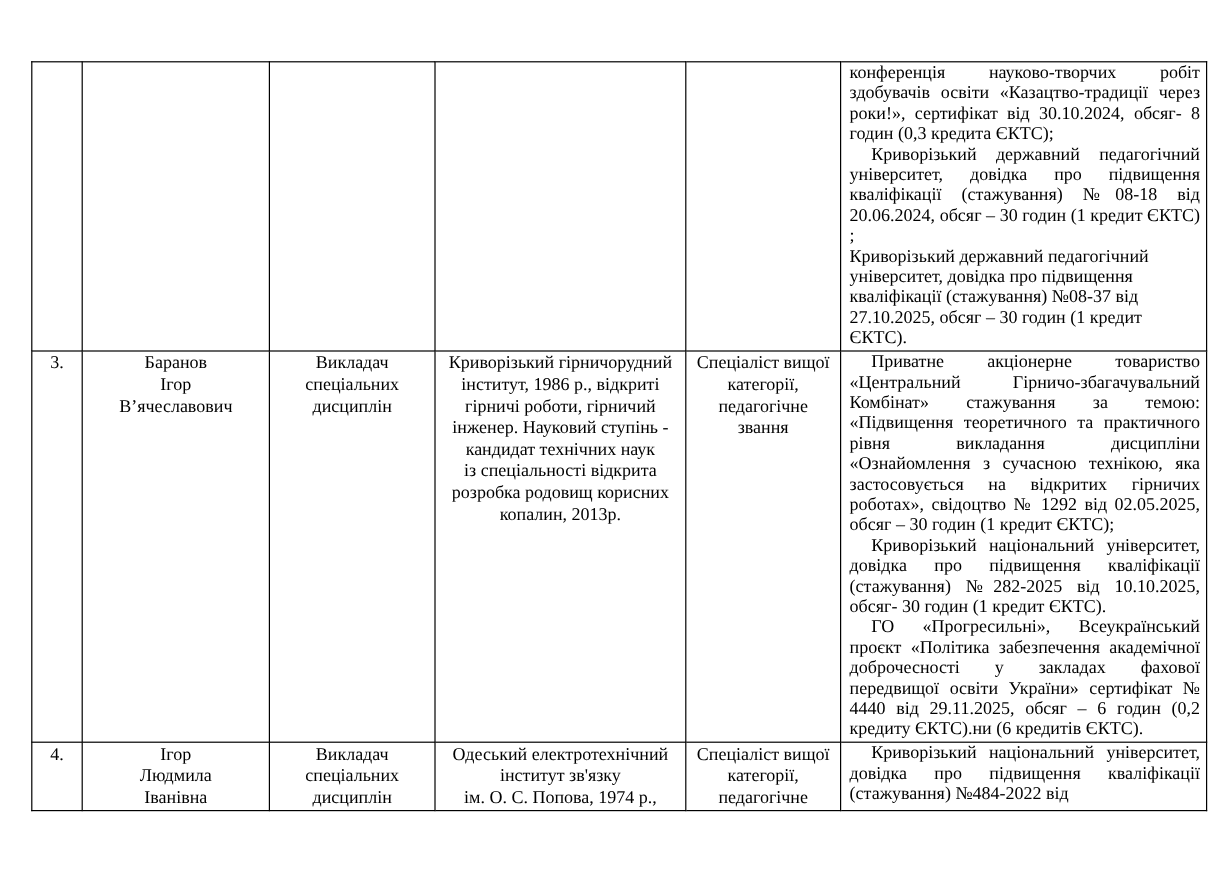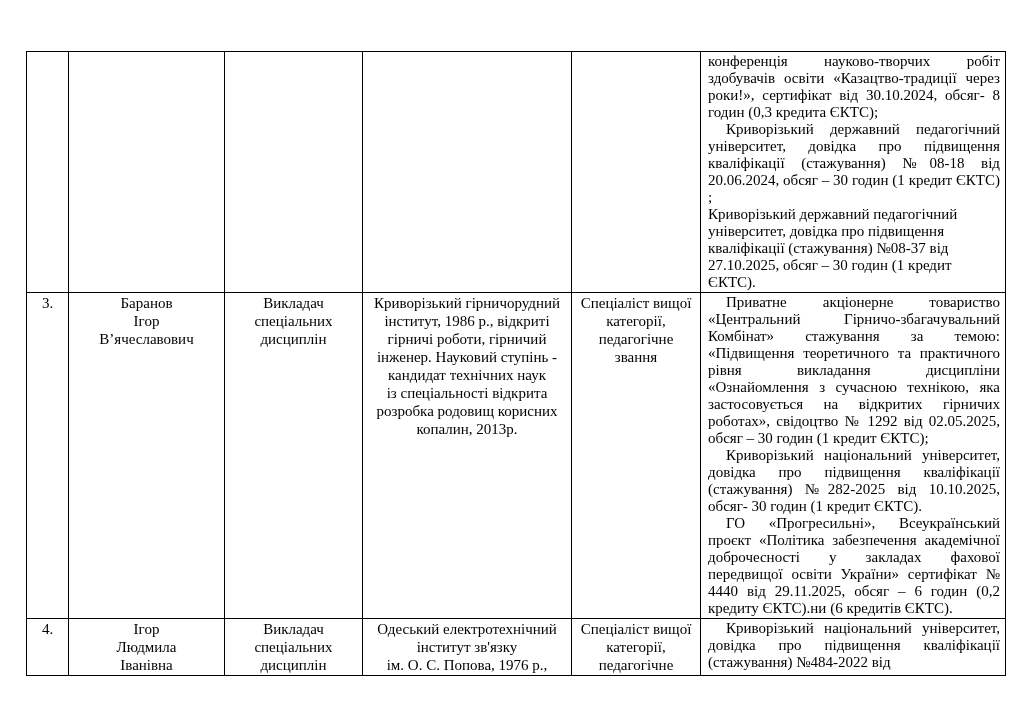--- a/index.html
+++ b/index.html
@@ -104,21 +104,21 @@
     <tr class="r3">
       <td class="c">4.</td>
       <td class="c">Ігор
 Людмила
 Іванівна</td>
       <td class="c">Викладач
 спеціальних
 дисциплін</td>
       <td class="c">Одеський електротехнічний
 інститут зв'язку
-ім. О. С. Попова, 1976 р.,</td>
+ім. О. С. Попова, 1974 р.,</td>
       <td class="c">Спеціаліст вищої
 категорії,
 педагогічне</td>
       <td class="qual">
         <p class="jc ind">Криворізький національний університет, довідка про підвищення кваліфікації (стажування) №484-2022 від</p>
       </td>
     </tr>
   </tbody>
     </table>
 </div>

